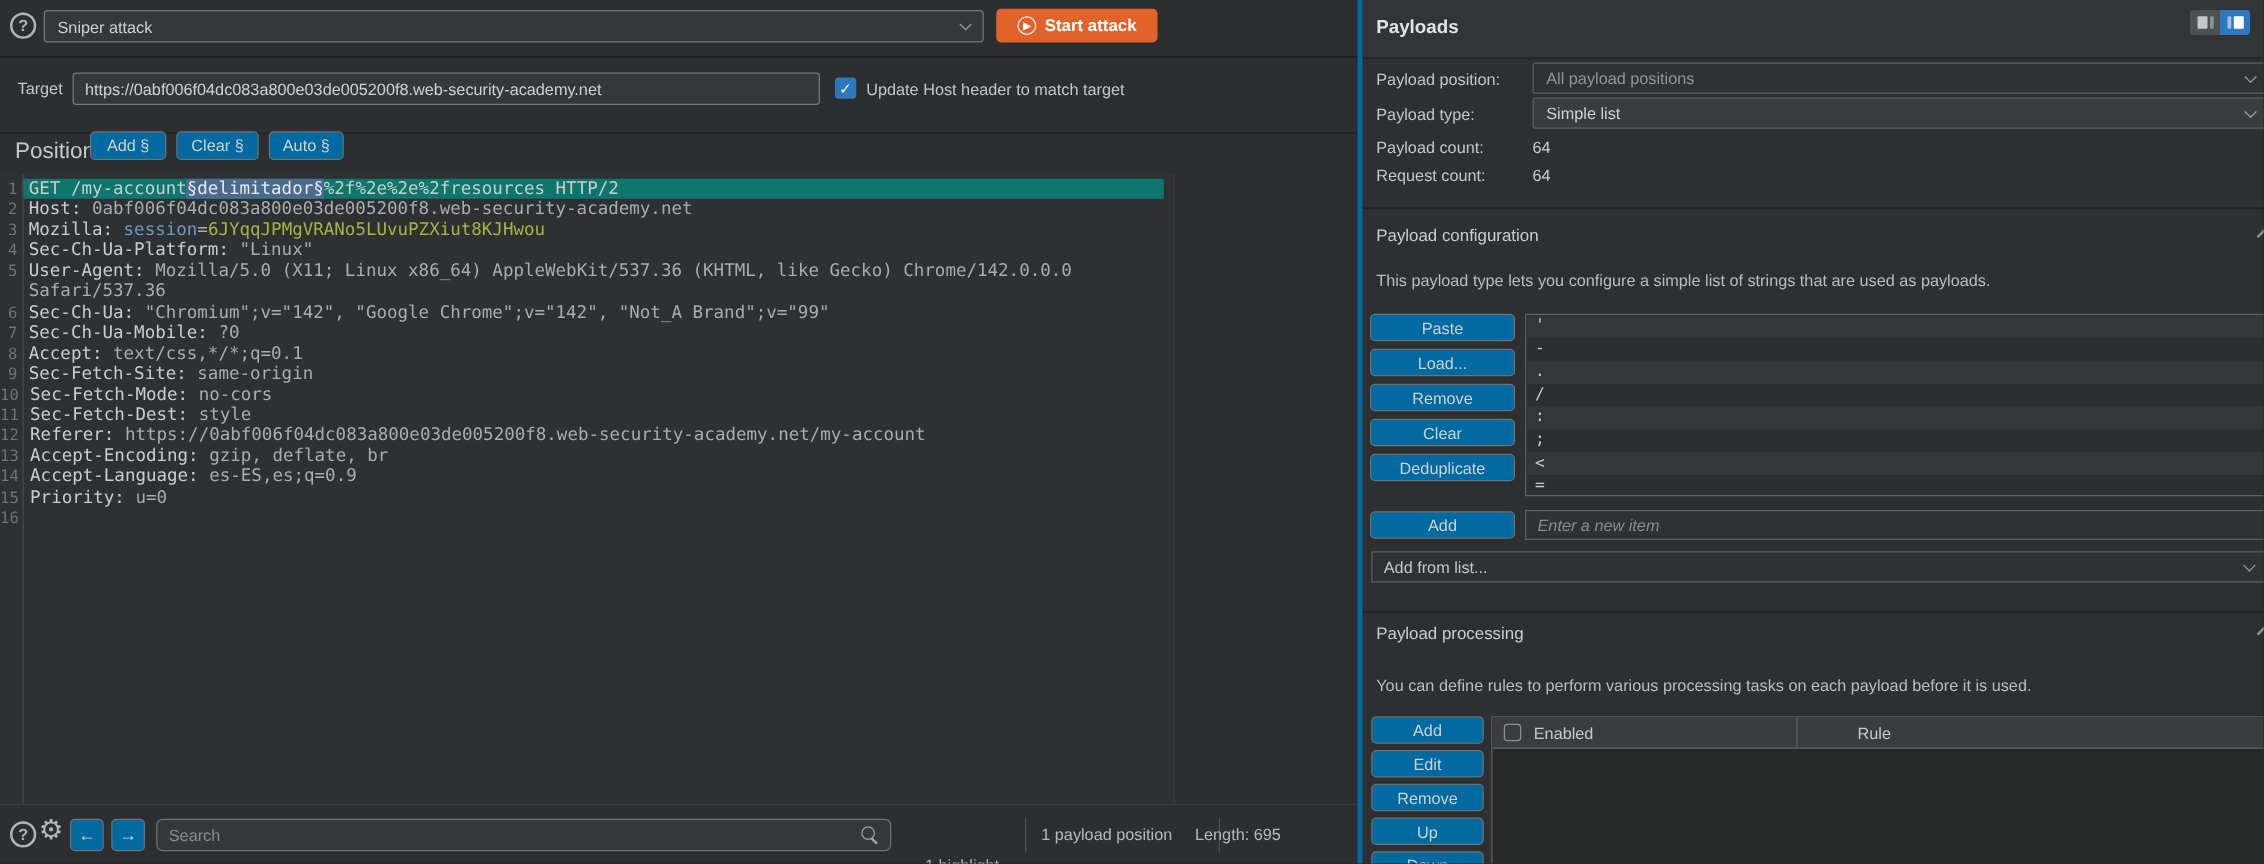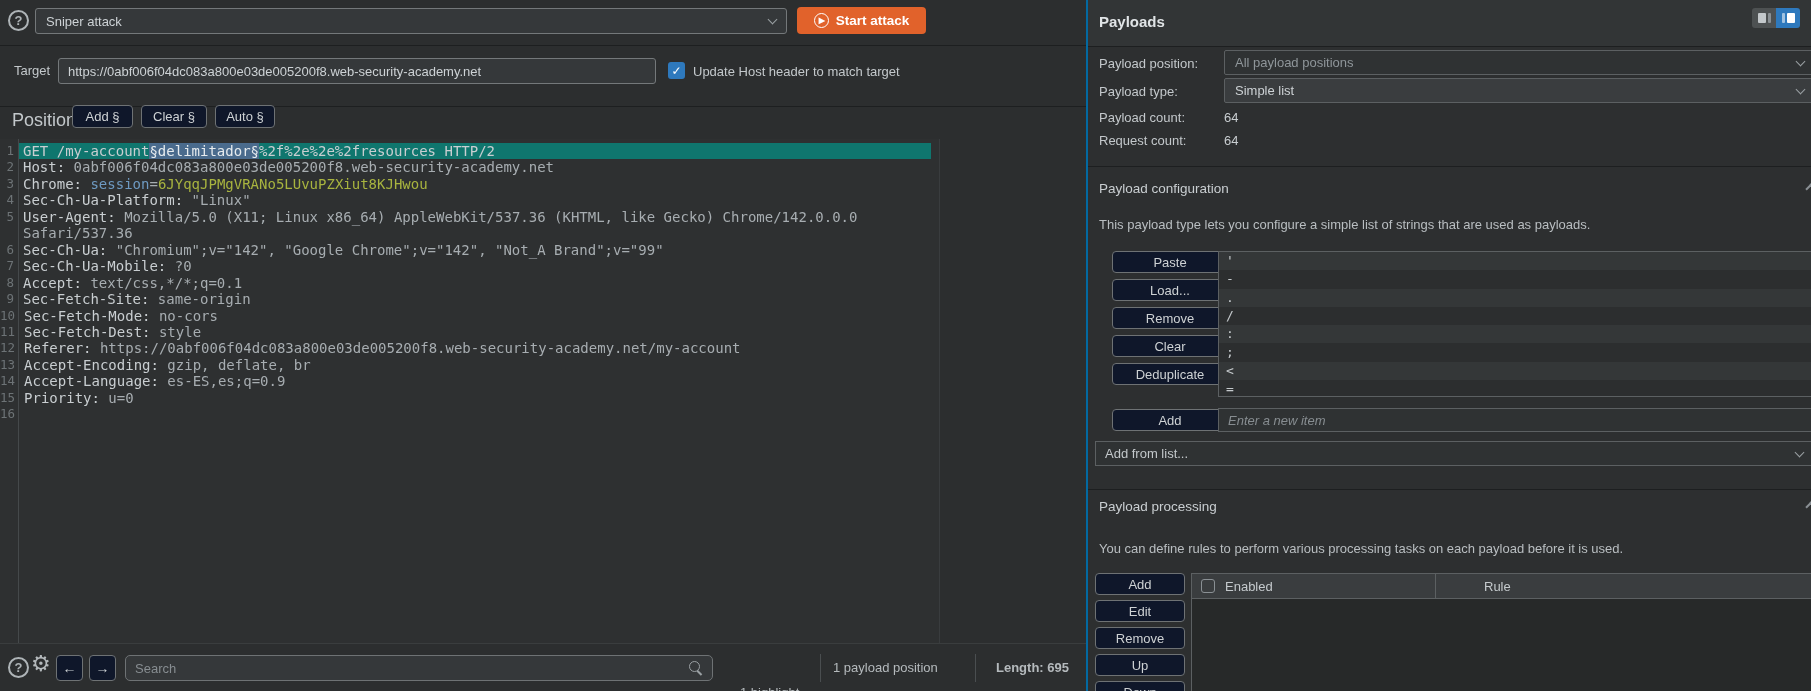--- a/index.html
+++ b/index.html
@@ -20,21 +20,21 @@
   .play-circle{width:15px;height:15px;border:1.6px solid #fff;border-radius:50%;display:flex;align-items:center;justify-content:center;font-size:8px;color:#fff;padding-left:1px;}
 
   .target-row{position:absolute;left:0;top:47px;width:100%;height:60px;border-bottom:1px solid #1d1f20;}
   .target-label{position:absolute;left:14px;top:16px;font-size:13px;color:#c3c8cb;}
   .target-input{position:absolute;left:58px;top:11px;width:598px;height:26px;background:#35383a;border:1px solid #74787a;border-radius:3px;color:#cdd2d5;font-size:13px;padding:0 9px;font-family:inherit;}
   .cb{position:absolute;left:668px;top:15px;width:17px;height:17px;background:var(--accent-blue,#2e79bd);border-radius:3px;color:#fff;font-size:12px;display:flex;align-items:center;justify-content:center;cursor:pointer;}
   .cb-label{position:absolute;left:693px;top:17px;font-size:13px;color:#c3c8cb;}
 
   .positions-row{position:absolute;left:0;top:96px;width:100%;height:43px;}
   .pos-label{position:absolute;left:12px;top:14px;font-size:18px;color:#c3c8cb;}
-  .btn{background:#0f172a;border:1px solid #6e7274;border-radius:4px;color:#ced2d4;font-size:13px;font-family:inherit;display:flex;align-items:center;justify-content:center;cursor:pointer;text-align:center;}
+  .btn{background:#0369a1;border:1px solid #6e7274;border-radius:4px;color:#ced2d4;font-size:13px;font-family:inherit;display:flex;align-items:center;justify-content:center;cursor:pointer;text-align:center;}
   .pos-btn{position:absolute;top:9px;height:23px;}
   .pos-add{left:72px;width:61px;} .pos-clear{left:141px;width:66px;} .pos-auto{left:215px;width:60px;}
 
   
   .editor{position:absolute;left:0;top:139px;width:940px;bottom:48px;background:#2e3031;border-right:1px solid #393c3e;padding:4px 8px 0 0;overflow:hidden;cursor:text;}
   .gutter-sep{position:absolute;left:18px;top:0;bottom:0;width:1px;background:#45494b;}
   .ed-row{display:flex;min-height:16.45px;line-height:16.45px;font-family:"DejaVu Sans Mono",monospace;font-size:14px;}
   .ed-num{flex:0 0 18px;text-align:right;padding-right:4px;color:#6d7376;font-size:12.5px;}
   .ed-text{flex:1;padding-left:5px;white-space:pre-wrap;overflow-wrap:break-word;color:#c9ced1;}
   .ed-row.current .ed-text{background:#0f766e;}
@@ -48,26 +48,26 @@
   .gear{position:absolute;left:31px;top:9px;font-size:22px;color:#b4b9bc;line-height:1;cursor:pointer;}
   .nav-btn{position:absolute;top:11px;width:27px;height:26px;font-size:14px;}
   .nav-prev{left:56px;} .nav-next{left:89px;}
   .search-wrap{position:absolute;left:125px;top:11px;width:588px;height:26px;background:#35383a;border:1px solid #6e7274;border-radius:5px;}
   .search-input{position:absolute;inset:0;background:transparent;border:none;outline:none;color:#f97316;font-size:13px;padding:0 30px 0 9px;font-family:inherit;width:100%;height:100%;}
   .search-input::placeholder{color:#878d91;}
   .mag{position:absolute;right:8px;top:5px;width:15px;height:15px;}
   .mag:before{content:"";position:absolute;left:0;top:0;width:9px;height:9px;border:1.6px solid #9aa0a3;border-radius:50%;}
   .mag:after{content:"";position:absolute;left:9px;top:9px;width:6px;height:1.6px;background:#9aa0a3;transform:rotate(45deg);transform-origin:0 0;}
   .stat-text{position:absolute;top:16px;font-size:13px;color:#b5babd;white-space:nowrap;}
-  .st-hl{left:740px;margin-top:25px;} .st-pp{left:833px;} .st-len{left:996px;font-weight:bold;}
+  .st-hl{left:740px;margin-top:25px;} .st-pp{left:833px;} .st-len{left:956px;}
   .vsep{position:absolute;top:10px;width:1px;height:28px;background:#4a4e50;}
   .vs1{left:820px;} .vs2{left:975px;}
 
   
-  .right{position:absolute;left:1086px;top:0;right:0;height:691px;border-left:2px solid #0369a1;background:#2d2f30;overflow:hidden;}
+  .right{position:absolute;left:1086px;top:0;right:0;height:691px;border-left:4px solid #0369a1;background:#2d2f30;overflow:hidden;}
   .rp-header{position:absolute;left:0;top:0;right:0;height:47px;background:#323536;border-bottom:1px solid #1d1f20;}
   .rp-title{position:absolute;left:11px;top:13px;font-size:15px;font-weight:bold;color:#e0e4e6;}
   .seg-ctl{position:absolute;right:11px;top:8px;display:flex;height:20px;}
   .seg-a{width:24px;background:#4d5152;border-radius:3px 0 0 3px;display:flex;align-items:center;justify-content:center;gap:2px;cursor:pointer;}
   .seg-b{width:24px;background:var(--accent-blue,#2e79bd);border-radius:0 3px 3px 0;display:flex;align-items:center;justify-content:center;gap:2px;cursor:pointer;}
   .bar{display:inline-block;height:10px;border-radius:1px;}
   .bar-wide-lt{width:8px;background:#c3c8cb;} .bar-thin-lt{width:3px;background:#8a9094;}
   .bar-thin-wh{width:3px;background:rgba(255,255,255,.55);} .bar-wide-wh{width:8px;background:#ffffff;}
 
   .fld-label{position:absolute;left:11px;font-size:13px;color:#c3c8cb;white-space:nowrap;}
@@ -75,21 +75,21 @@
   .fld .chev{position:absolute;right:8px;top:11px;}
   .fld-pos{top:50px;background:#2f3233;color:#8f969a;}
   .fld-type{top:78px;background:#3a3d3f;color:#cdd2d5;}
   .count-val{position:absolute;left:136px;font-size:13px;color:#c9ced1;}
 
   .rp-div{position:absolute;left:0;right:0;height:1px;background:#1d1f20;}
   .sec-title{position:absolute;left:11px;font-size:13.5px;color:#c9ced1;}
   .sec-desc{position:absolute;left:11px;font-size:13px;color:#b9bec1;white-space:nowrap;}
   .chev-up{position:absolute;right:-4px;width:8px;height:8px;border-right:2px solid #8a9094;border-bottom:2px solid #8a9094;transform:rotate(-135deg);cursor:pointer;}
 
-  .cfg-btn{position:absolute;left:24px;width:116px;height:22px;}
+  .cfg-btn{position:absolute;left:6px;width:116px;height:22px;}
   .cfg-list{position:absolute;left:130px;top:251px;right:-2px;height:146px;border:1px solid #5c6062;background:#2c2e2f;overflow:hidden;}
   .pl-item{height:18.25px;line-height:18.25px;padding-left:7px;font-family:"DejaVu Sans Mono",monospace;font-size:13px;color:#c5cacd;cursor:default;}
   .pl-item:nth-child(odd){background:#343738;}
   .add-input{position:absolute;left:130px;right:-2px;top:408px;height:24px;background:#2f3233;border:1px solid #5c6062;color:#cdd2d5;font-size:13px;padding:0 9px;font-family:inherit;}
   .add-input::placeholder{color:#878d91;font-style:italic;}
   .add-from-list{position:absolute;left:7px;right:-2px;top:441px;height:25px;background:#2f3233;border:1px solid #5c6062;display:flex;align-items:center;padding:0 9px;font-size:13px;color:#c3c8cb;cursor:default;}
   .add-from-list .chev{position:absolute;right:9px;top:11px;}
 
   .proc-btn{position:absolute;left:7px;width:90px;height:22px;}
   .proc-table{position:absolute;left:103px;right:-2px;top:573px;bottom:-2px;border:1px solid #5c6062;background:#272929;}
@@ -140,21 +140,21 @@
           <div class="ed-row current">
             <span class="ed-num">1</span>
             <span class="ed-text"><span class="seg-default">GET /my-account</span><span class="seg-marker">§delimitador§</span><span class="seg-default">%2f%2e%2e%2fresources HTTP/2</span></span>
           </div>
           <div class="ed-row">
             <span class="ed-num">2</span>
             <span class="ed-text"><span class="seg-name">Host: </span><span class="seg-value">0abf006f04dc083a800e03de005200f8.web-security-academy.net</span></span>
           </div>
           <div class="ed-row">
             <span class="ed-num">3</span>
-            <span class="ed-text"><span class="seg-name">Chrome: </span><span class="seg-cookie-name">session</span><span class="seg-value">=</span><span class="seg-cookie-value">6JYqqJPMgVRANo5LUvuPZXiut8KJHwou</span></span>
+            <span class="ed-text"><span class="seg-name">Mozilla: </span><span class="seg-cookie-name">session</span><span class="seg-value">=</span><span class="seg-cookie-value">6JYqqJPMgVRANo5LUvuPZXiut8KJHwou</span></span>
           </div>
           <div class="ed-row">
             <span class="ed-num">4</span>
             <span class="ed-text"><span class="seg-name">Sec-Ch-Ua-Platform: </span><span class="seg-value">"Linux"</span></span>
           </div>
           <div class="ed-row">
             <span class="ed-num">5</span>
             <span class="ed-text"><span class="seg-name">User-Agent: </span><span class="seg-value">Mozilla/5.0 (X11; Linux x86_64) AppleWebKit/537.36 (KHTML, like Gecko) Chrome/142.0.0.0 Safari/537.36</span></span>
           </div>
           <div class="ed-row">

